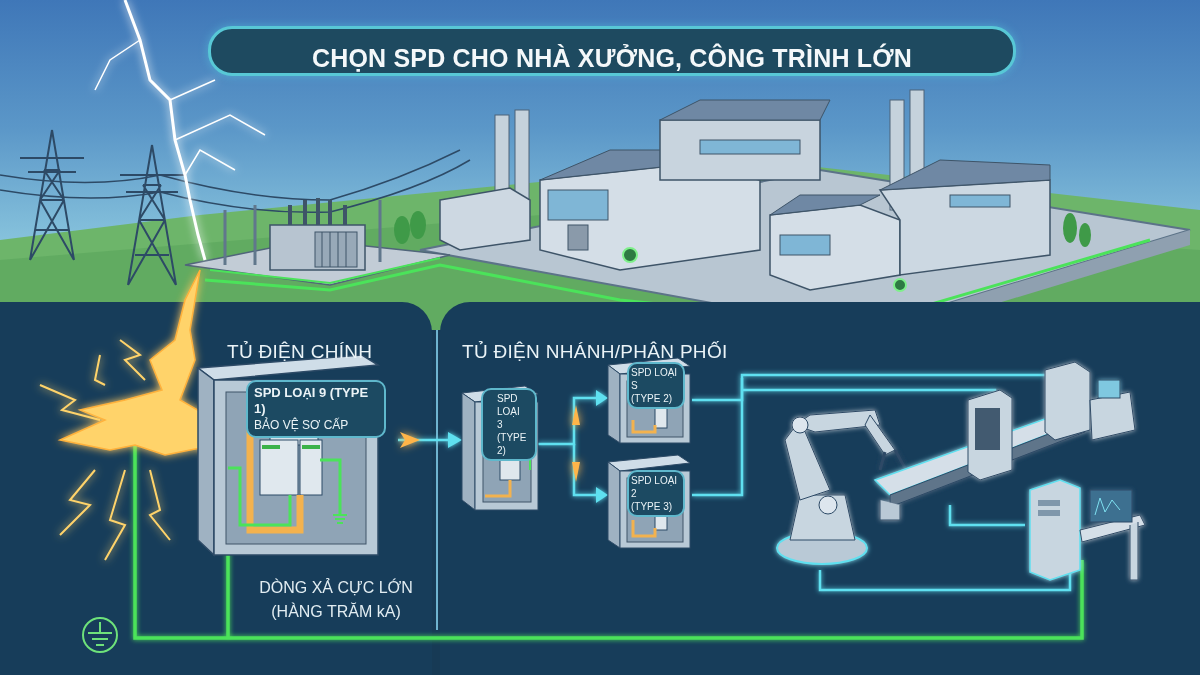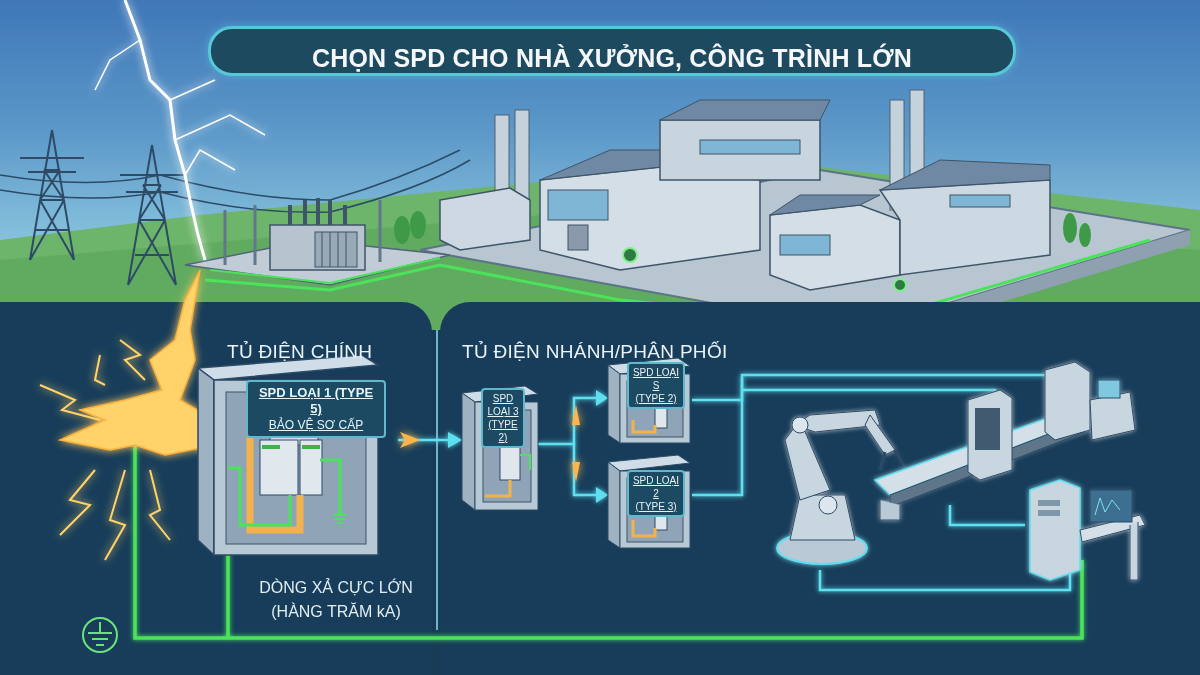--- a/index.html
+++ b/index.html
@@ -21,22 +21,22 @@
 
   
   .panel { position: absolute; background: #173d5a; }
   .panel-left { left: 0; top: 302px; width: 432px; height: 373px; border-top-right-radius: 30px; }
   .panel-right { left: 440px; top: 302px; width: 760px; height: 373px; border-top-left-radius: 30px; }
   .divider { position: absolute; left: 436px; top: 330px; width: 2px; height: 300px; background: #6fb3cf; }
 
   .section-label { position: absolute; color: #eaf3f7; font-size: 19px; font-weight: 400; letter-spacing: 0.3px; margin-top: 23px; }
   .caption { position: absolute; color: #e2edf2; font-size: 16px; text-align: center; line-height: 24px; }
 
-  .spd-tag { position: absolute; background: #1c4a62; border: 2px solid #5fb8cc; border-radius: 4px;
-             color: #eaf3f6; text-align: center; line-height: 16px; font-size: 12px; padding: 3px 6px; text-decoration: underline; }
+  .spd-tag { position: absolute; background: #1c4a62; border: 2px solid #5fb8cc; border-radius: 10px;
+             color: #eaf3f6; text-align: left; line-height: 16px; font-size: 12px; padding: 3px 6px; }
   .spd-tag .strong { font-weight: 700; font-size: 13px; }
 
   svg { position: absolute; left: 0; top: 0; }
 </style>
 </head>
 <body>
 
 <div class="scene">
 
   <div class="sky"></div>
@@ -263,25 +263,25 @@
     <g stroke="#6ee27a" stroke-width="2" fill="none">
       <circle cx="100" cy="635" r="17"></circle>
       <path d="M100,622 L100,633 M88,633 L112,633 M92,639 L108,639 M96,645 L104,645"></path>
     </g>
   </svg>
 
   <div class="section-label" style="left:227px; top:318px;">TỦ ĐIỆN CHÍNH</div>
   <div class="section-label" style="left:462px; top:318px;">TỦ ĐIỆN NHÁNH/PHÂN PHỐI</div>
 
   <div class="spd-tag" style="left:246px; top:380px; width:140px;">
-    <div class="strong">SPD LOẠI 1 (TYPE 5)</div>
+    <div class="strong">SPD LOẠI 9 (TYPE 1)</div>
     <div>BẢO VỆ SƠ CẤP</div>
   </div>
 
-  <div class="spd-tag" style="left:481px; top:388px; width:44px; font-size:10px; padding:2px 2px; line-height:13px;">
+  <div class="spd-tag" style="left:481px; top:388px; width:56px; font-size:10px; padding:2px 14px; line-height:13px;">
     <div>SPD LOẠI 3</div>
     <div>(TYPE 2)</div>
   </div>
 
   <div class="spd-tag" style="left:627px; top:362px; width:58px; font-size:10px; padding:2px 2px; line-height:13px;">
     <div>SPD LOẠI S</div>
     <div>(TYPE 2)</div>
   </div>
 
   <div class="spd-tag" style="left:627px; top:470px; width:58px; font-size:10px; padding:2px 2px; line-height:13px;">

